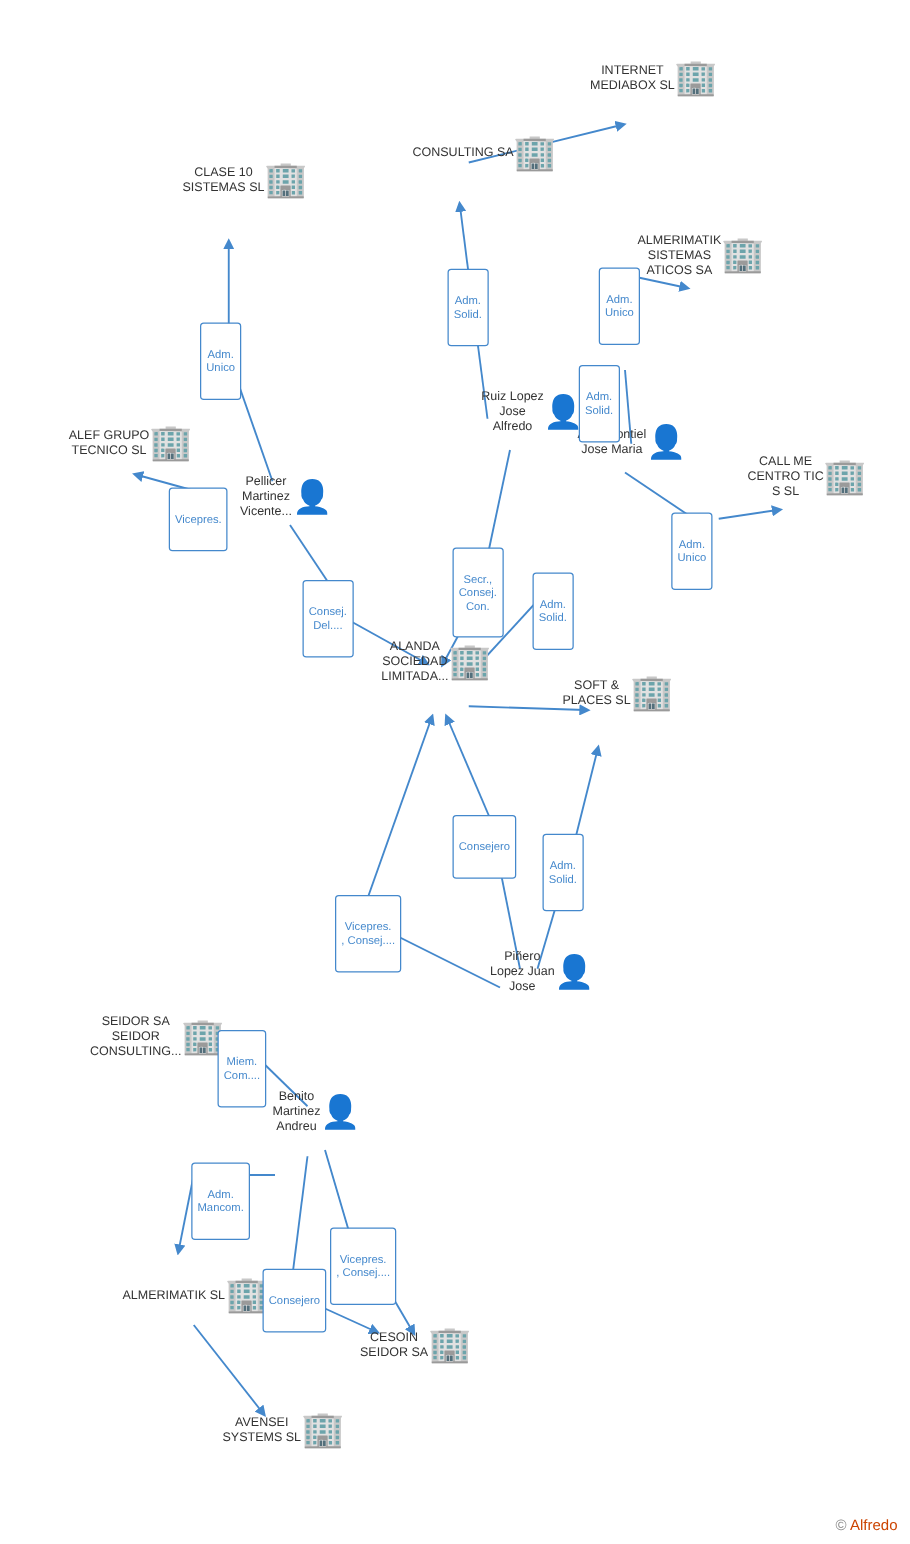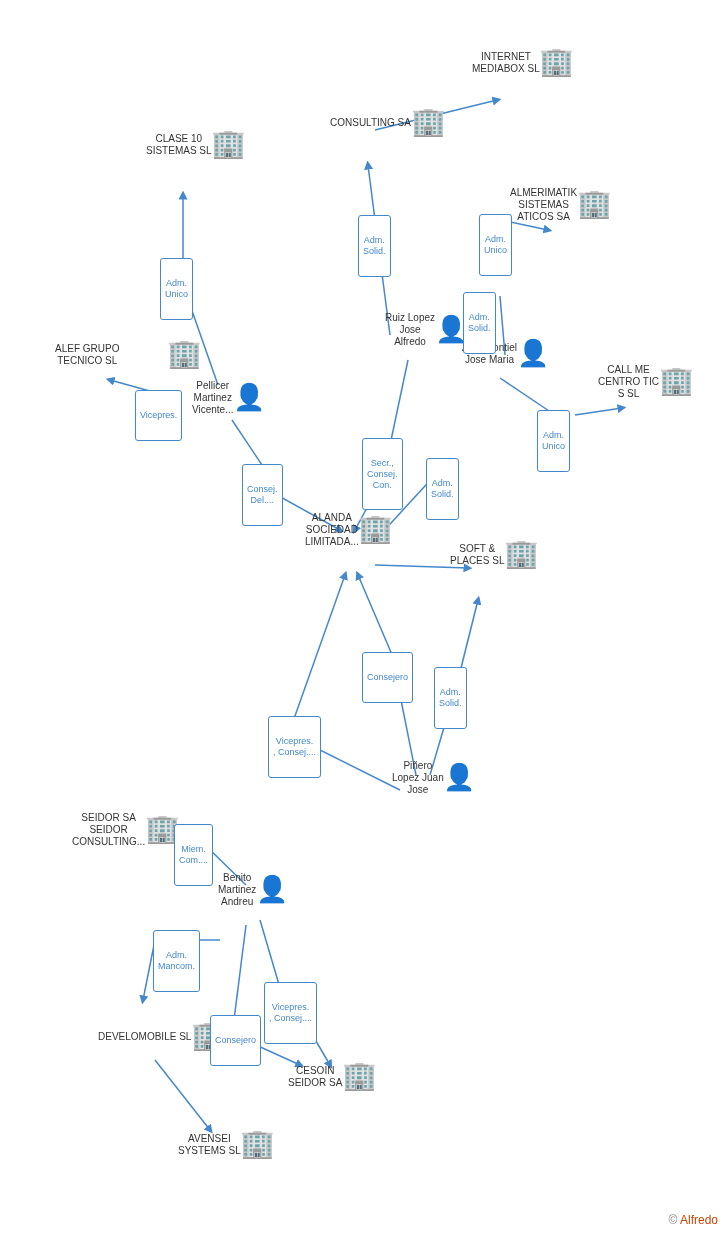--- a/index.html
+++ b/index.html
@@ -147,21 +147,21 @@
   <div class="node" style="left:510px;top:185px;">
     <span class="node-label">ALMERIMATIK<br>SISTEMAS<br>ATICOS SA</span>
     <span class="building-icon blue">🏢</span>
   </div>
 
   <div class="node" style="left:146px;top:130px;">
     <span class="node-label">CLASE 10<br>SISTEMAS SL</span>
     <span class="building-icon blue">🏢</span>
   </div>
 
-  <div class="node" style="left:55px;top:340px;gap:48px;">
+  <div class="node" style="left:55px;top:340px;">
     <span class="node-label">ALEF GRUPO<br>TECNICO SL</span>
     <span class="building-icon blue">🏢</span>
   </div>
 
   <div class="node" style="left:305px;top:510px;">
     <span class="node-label">ALANDA<br>SOCIEDAD<br>LIMITADA...</span>
     <span class="building-icon orange">🏢</span>
   </div>
 
   <div class="node" style="left:598px;top:362px;">
@@ -173,21 +173,21 @@
     <span class="node-label">SOFT &amp;<br>PLACES SL</span>
     <span class="building-icon blue">🏢</span>
   </div>
 
   <div class="node" style="left:72px;top:810px;">
     <span class="node-label">SEIDOR SA<br>SEIDOR<br>CONSULTING...</span>
     <span class="building-icon blue">🏢</span>
   </div>
 
   <div class="node" style="left:98px;top:1022px;">
-    <span class="node-label">DEVELOMOBILE SL</span>
+    <span class="node-label">ALMERIMATIK SL</span>
     <span class="building-icon blue">🏢</span>
   </div>
 
   <div class="node" style="left:288px;top:1062px;">
     <span class="node-label">CESOIN<br>SEIDOR SA</span>
     <span class="building-icon blue">🏢</span>
   </div>
 
   <div class="node" style="left:178px;top:1130px;">
     <span class="node-label">AVENSEI<br>SYSTEMS SL</span>

